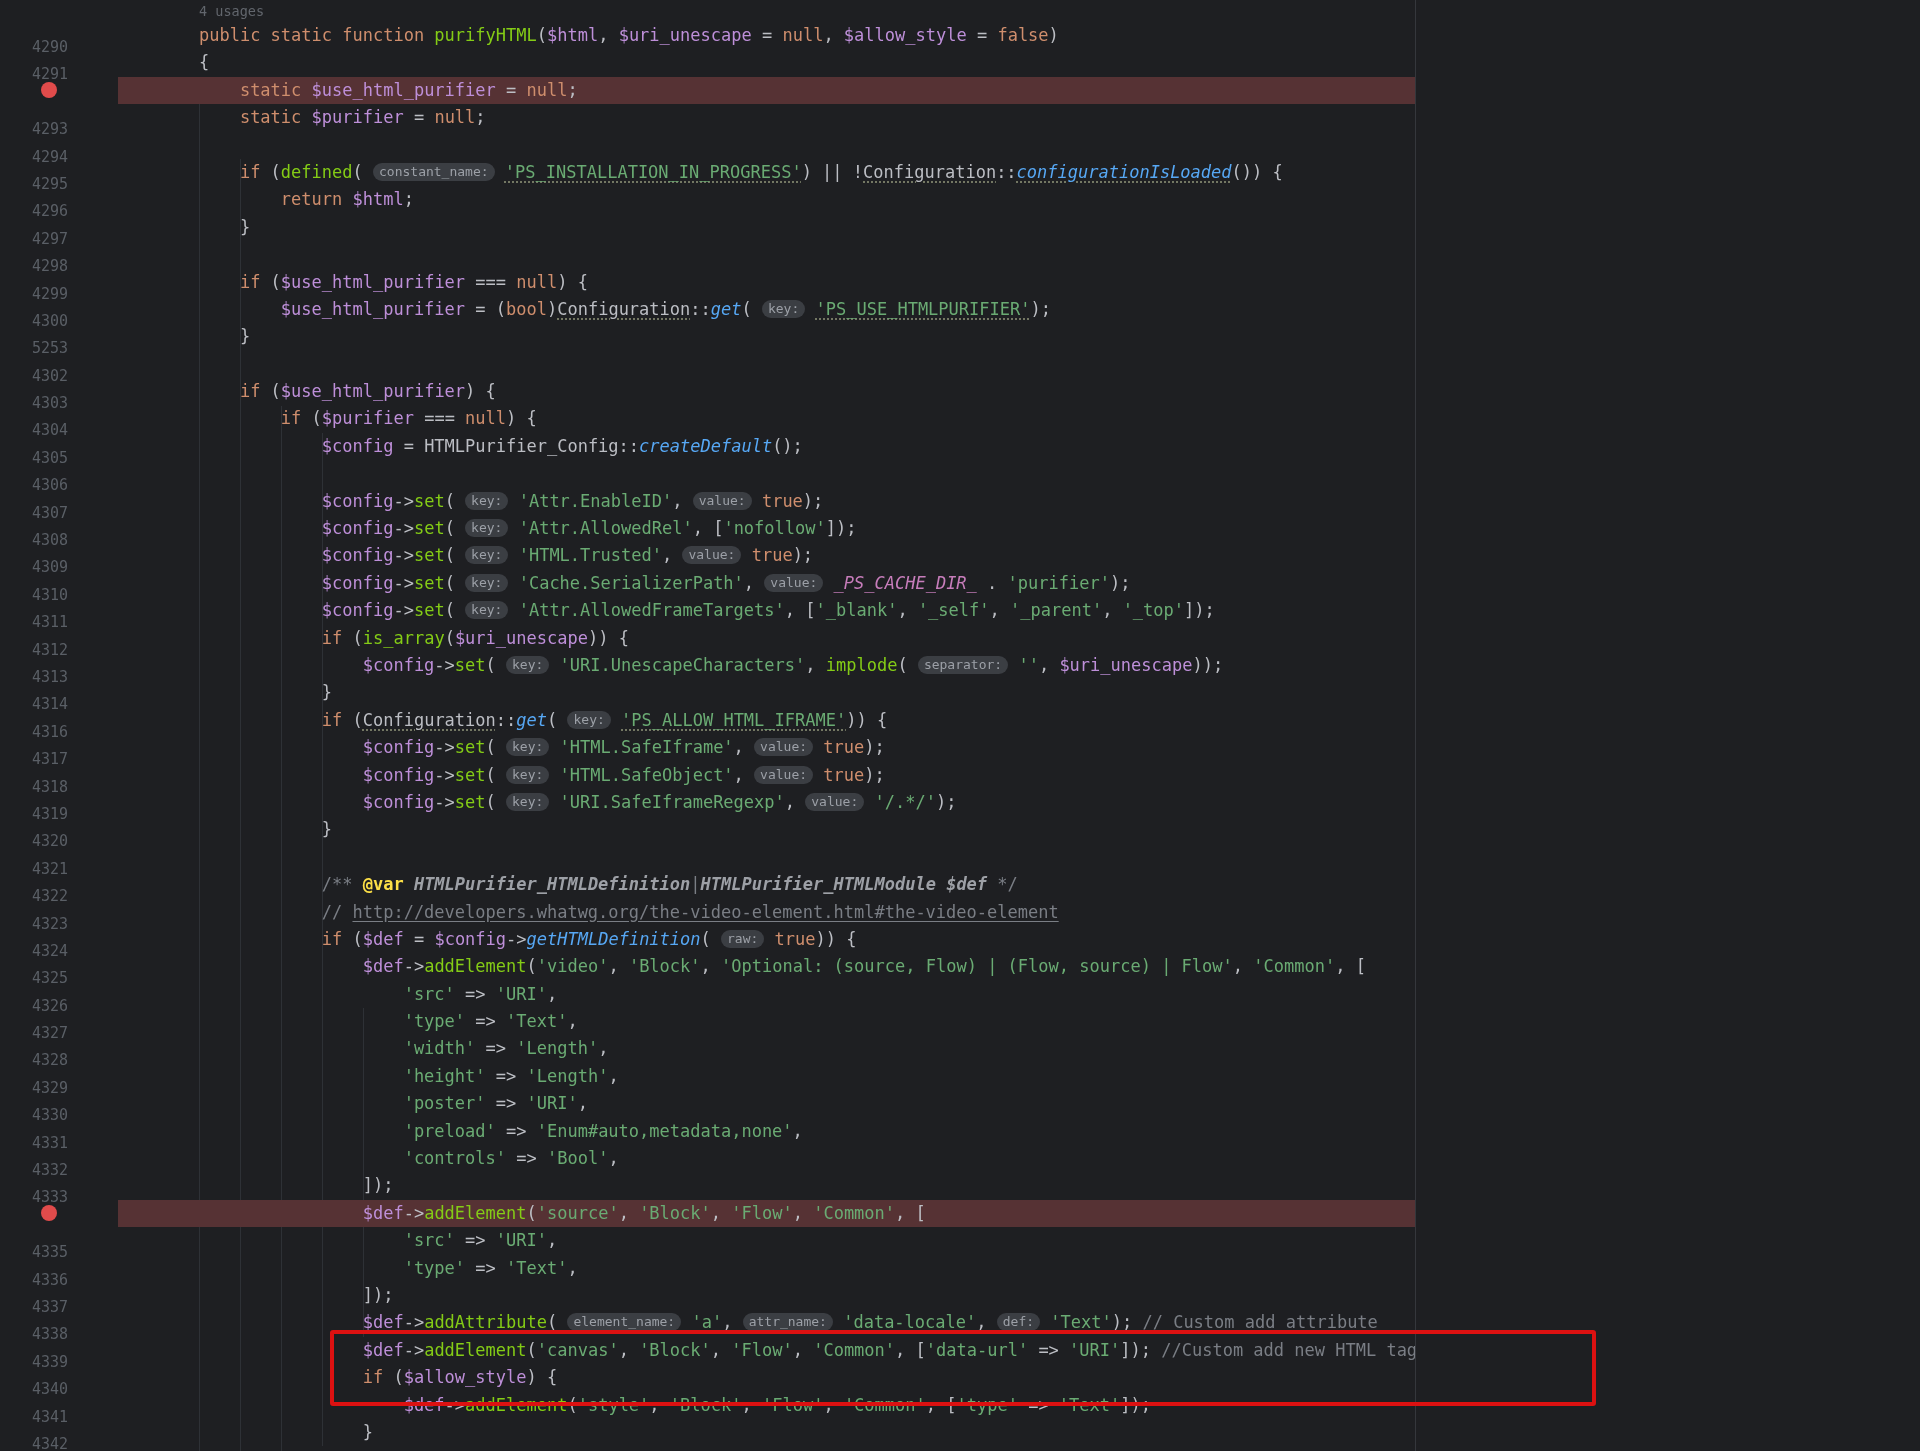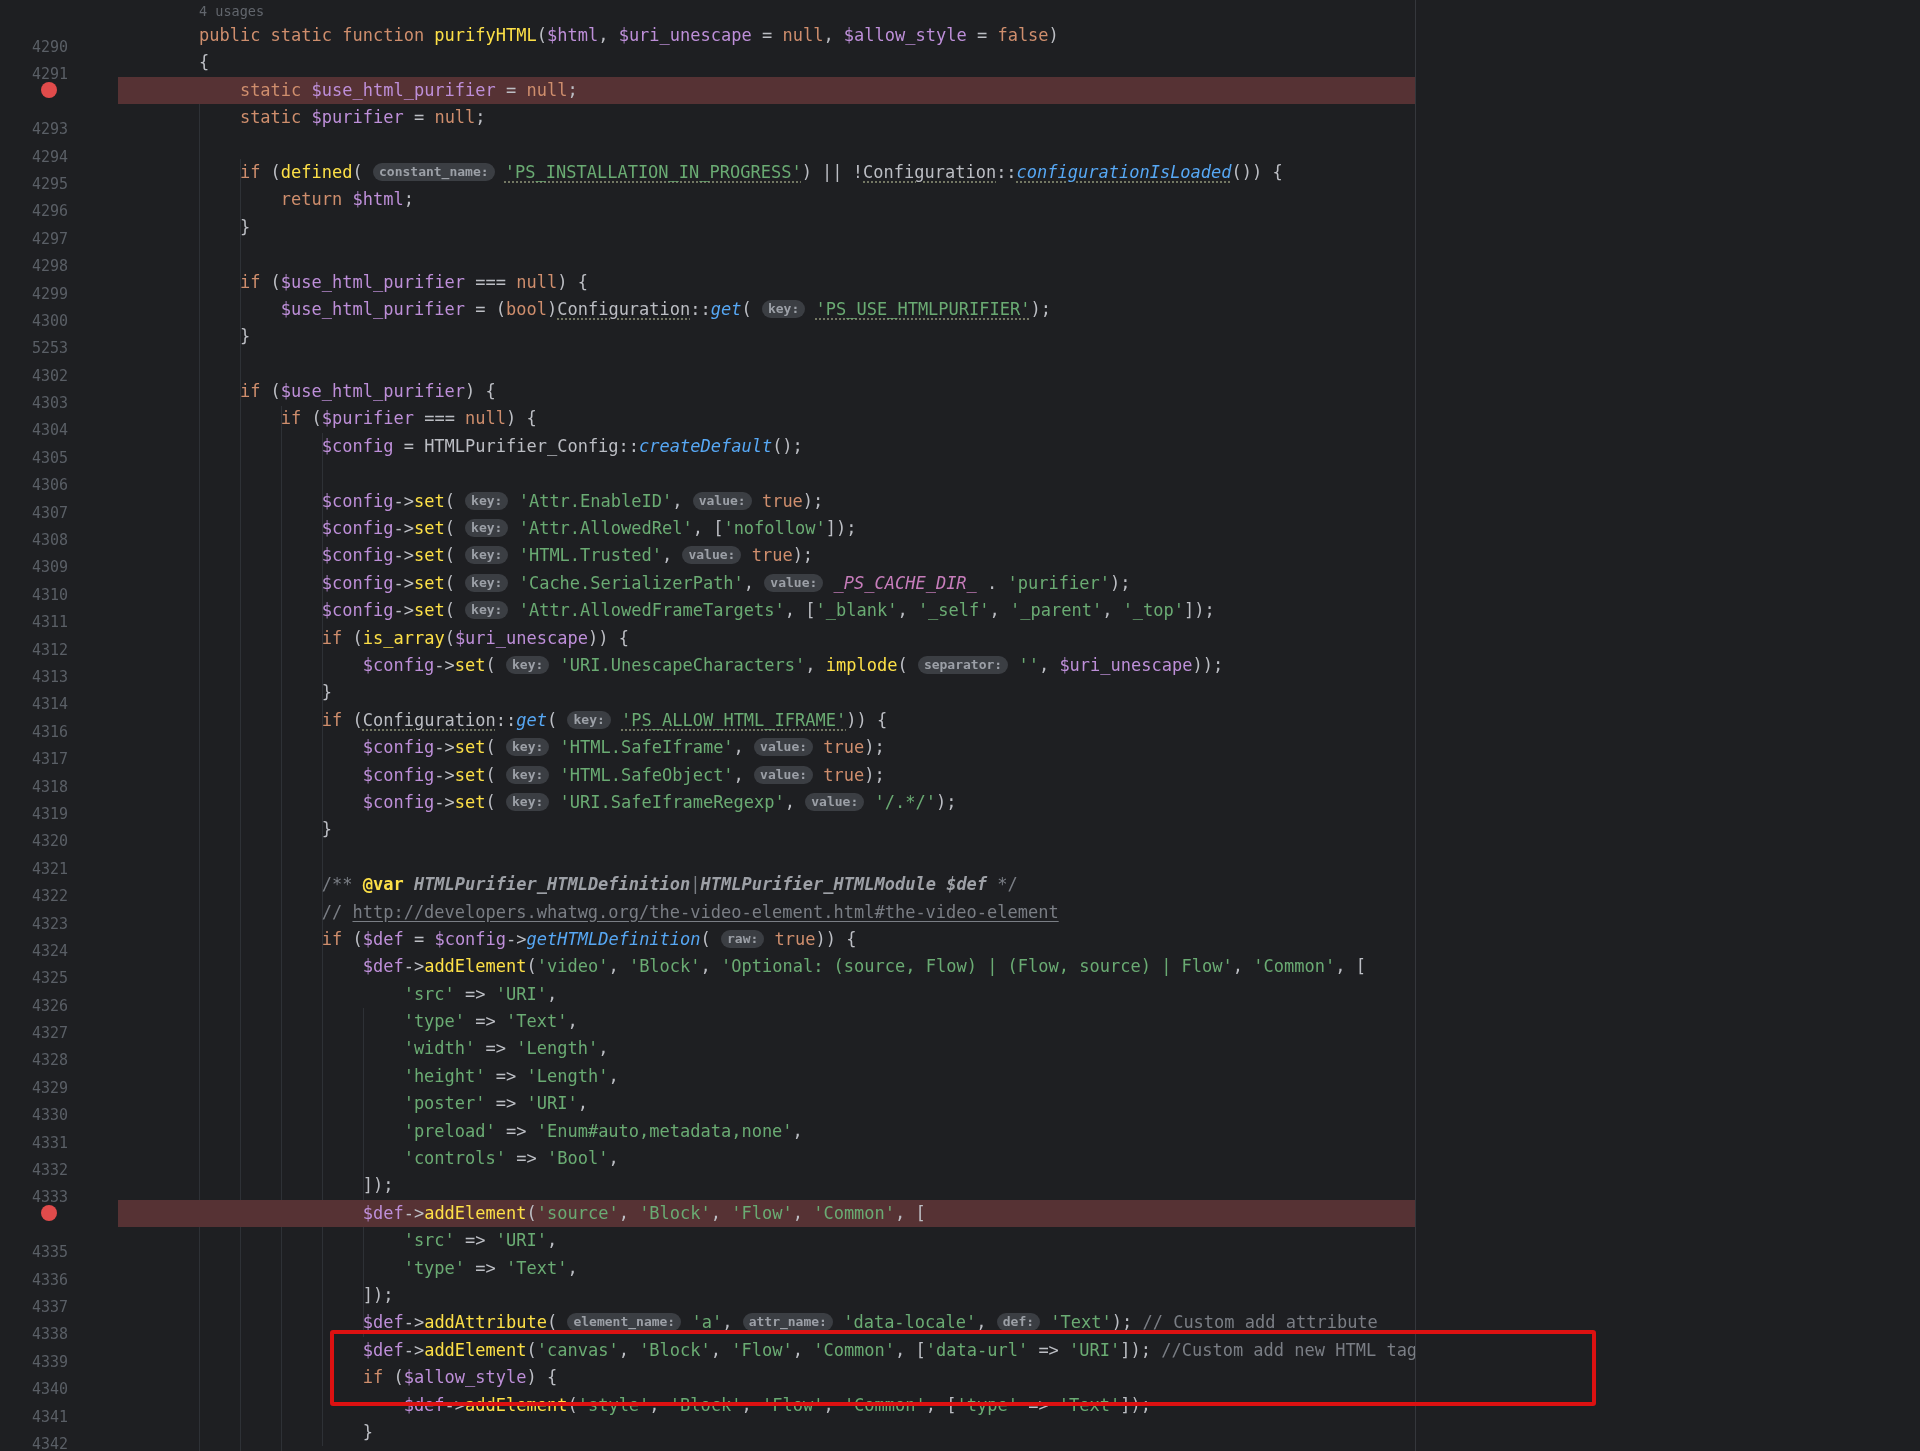--- a/index.html
+++ b/index.html
@@ -11,31 +11,31 @@
   .gutter{flex:0 0 118px;width:118px;position:relative;}
   .num{position:absolute;right:50px;top:12px;font-size:15px;color:#5a5f66;line-height:27.4px;}
   .bp-dot{position:absolute;left:41px;top:50%;transform:translateY(-50%);width:16px;height:16px;
           border-radius:50%;background:#e14b4b;}
   .code{flex:1;padding-left:40px;white-space:pre;color:#bcbec4;}
   .row.bp .code{background:#563234;}
   
   .tk.d{color:#bcbec4;}
   .tk.k{color:#cf8e6d;}
   .tk.s{color:#6aab73;}
-  .tk.f{color:#fde047;}
+  .tk.f{color:#84cc16;}
   .tk.fi{color:#57a8f5;font-style:italic;}
   .tk.v{color:#be8fd9;}
   .tk.c{color:#c77dbb;font-style:italic;}
   .tk.cm{color:#7a7e85;}
   .tk.cmb{color:#fde047;font-weight:bold;}
   .tk.cmi{color:#9da0a6;font-style:italic;font-weight:bold;}
   .tk.u{text-decoration:underline dotted #82876f;text-underline-offset:4px;}
   .tk.lk{text-decoration:underline;text-underline-offset:3px;}
   .tk.h{display:inline-block;font-size:13px;line-height:18px;padding:0 6px;border-radius:9px;
-        background:#3b3e43;color:#9ca0a7;vertical-align:2px;font-weight:bold;}
+        background:#3b3e43;color:#9ca0a7;vertical-align:2px;}
   .ig{position:absolute;width:1px;background:#2e3136;z-index:0;}
   .margin-guide{position:absolute;left:1415px;top:0;width:1px;height:1451px;background:#35373c;z-index:2;}
   .ann{position:absolute;left:330px;top:1330px;width:1258px;height:68px;border:4px solid #dc1111;
        border-radius:3px;z-index:10;pointer-events:none;}
 </style>
 </head>
 <body>
 
 <div class="editor">
 

